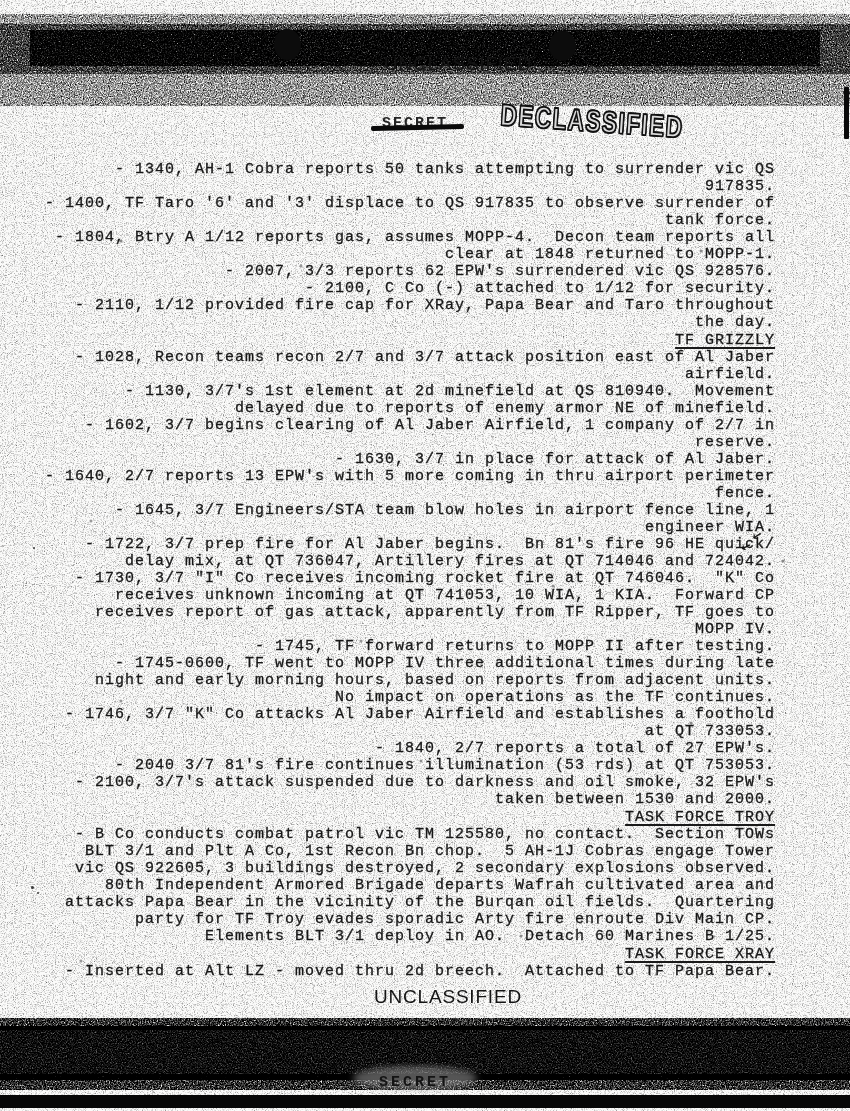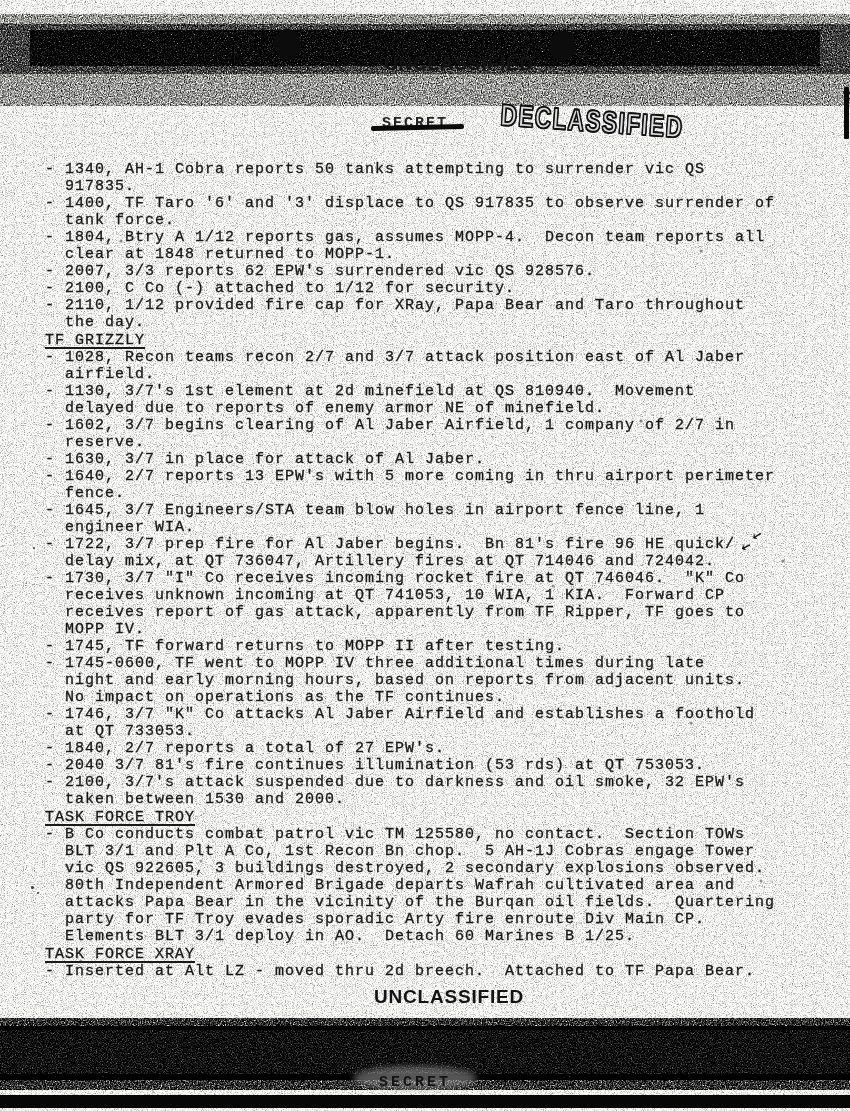--- a/index.html
+++ b/index.html
@@ -8,33 +8,34 @@
     position:relative; width:850px; height:1111px;
     background:#fbfbfa; overflow:hidden;
     font-family:"Liberation Mono", monospace;
   }
   
   .doc-body {
     position:absolute; left:45px; top:161px; z-index:2;
     font:15px/17px "Liberation Mono", monospace;
     letter-spacing:1px; color:#161616;
     white-space:pre;
+    text-align:right;
     -webkit-text-stroke:0.3px #1a1a1a;
   }
   .doc-section.gap { margin-top:1px; }
   .doc-heading {
     text-decoration:underline;
     text-decoration-thickness:1.5px;
     text-underline-offset:3px;
   }
   
   .classification {
     position:absolute; z-index:5;
     font-family:"Liberation Sans", sans-serif;
-    font-weight:bold; font-size:19px; letter-spacing:0.8px;
+    font-weight:normal; font-size:19px; letter-spacing:0.8px;
     color:#141414;
   }
   .classification.top    { left:384px; top:53px; }
   .classification.bottom { left:374px; top:986px; }
   
   .secret-struck {
     position:absolute; left:382px; top:116px; z-index:5;
     font:bold 15px/16px "Liberation Mono", monospace;
     letter-spacing:2px; color:#242424;
   }

